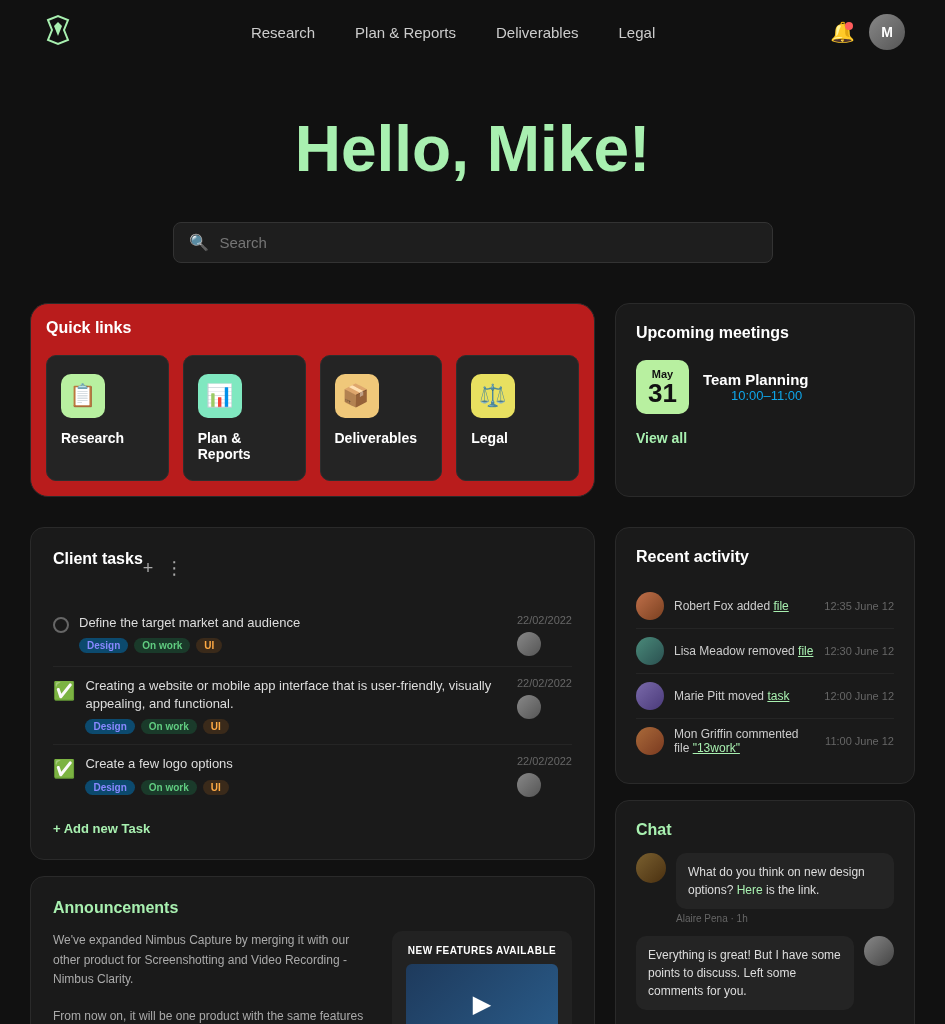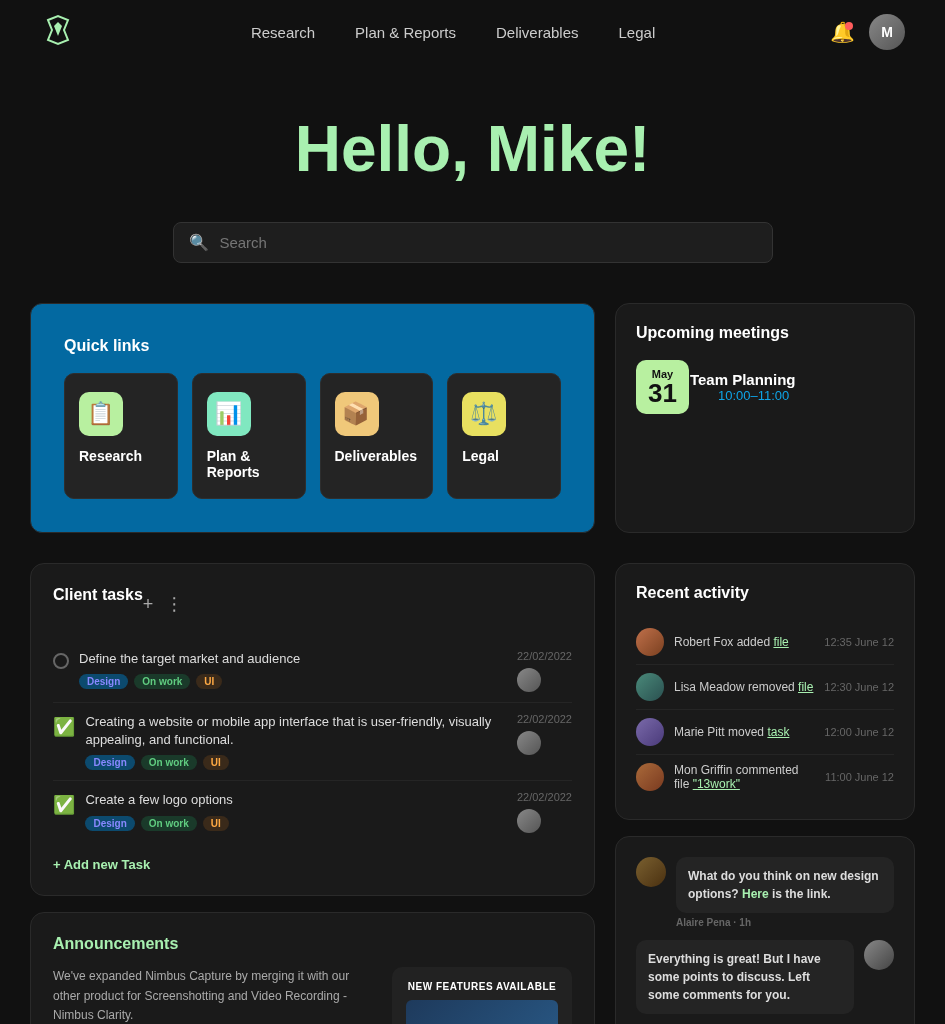--- a/index.html
+++ b/index.html
@@ -118,23 +118,23 @@
     
     .main-content {
       display: grid;
       grid-template-columns: 1fr 300px;
       gap: 20px;
       padding: 0 30px 30px;
     }
 
     
     .quick-links-card {
-      background: #0369a1;
-      border-radius: 12px;
-      padding: 33px;
+      background: #b91c1c;
+      border-radius: 18px;
+      padding: 15px;
       border: 1px solid #2a2a2a;
     }
     .section-title {
       font-size: 16px;
       font-weight: 700;
       margin-bottom: 18px;
       color: #fff;
     }
     .quick-links-grid {
       display: grid;
@@ -174,21 +174,21 @@
     
     .meetings-card {
       background: #1a1a1a;
       border-radius: 14px;
       padding: 20px;
       border: 1px solid #2a2a2a;
     }
     .meeting-item {
       display: flex;
       align-items: center;
-      gap: 1px;
+      gap: 14px;
       margin-top: 14px;
     }
     .meeting-date {
       background: #b8f0a0;
       color: #111;
       border-radius: 10px;
       padding: 8px 12px;
       text-align: center;
       min-width: 52px;
     }
@@ -423,21 +423,21 @@
     .chat-msg.right {
       flex-direction: row-reverse;
     }
     .chat-msg-avatar {
       width: 30px;
       height: 30px;
       border-radius: 50%;
       background: linear-gradient(135deg, #888, #444);
       flex-shrink: 0;
     }
-    .chat-msg-body { flex: 1; font-weight: bold; }
+    .chat-msg-body { flex: 1; }
     .chat-msg-text {
       background: #242424;
       border-radius: 10px;
       padding: 10px 12px;
       font-size: 12px;
       color: #ddd;
       line-height: 1.5;
     }
     .chat-msg-text a { color: #a8f0b0; }
     .chat-msg-meta {
@@ -519,20 +519,21 @@
     <div class="meeting-item">
       <div class="meeting-date">
         <div class="meeting-month">May</div>
         <div class="meeting-day">31</div>
       </div>
       <div class="meeting-info">
         <div class="meeting-name">Team Planning</div>
         <div class="meeting-time">10:00–11:00</div>
       </div>
     </div>
+    <a class="view-all-link">View all</a>
   </div>
 </div>
 
 <div class="bottom-grid">
 
   <div>
 
     <div class="tasks-card">
       <div class="tasks-header">
         <div class="section-title">Client tasks</div>
@@ -636,20 +637,21 @@
         <span class="activity-time">12:00 June 12</span>
       </div>
       <div class="activity-item">
         <div class="activity-avatar" style="background:linear-gradient(135deg,#aa6a3a,#7a3a20);"></div>
         <div class="activity-text">Mon Griffin commented file <a>"13work"</a></div>
         <span class="activity-time">11:00 June 12</span>
       </div>
     </div>
 
     <div class="chat-card">
+      <div class="chat-title">Chat</div>
 
       <div class="chat-msg">
         <div class="chat-msg-avatar" style="background:linear-gradient(135deg,#7a6030,#4a3010);"></div>
         <div class="chat-msg-body">
           <div class="chat-msg-text">What do you think on new design options? <a>Here</a> is the link.</div>
           <div class="chat-msg-meta">Alaire Pena · 1h</div>
         </div>
       </div>
 
       <div class="chat-msg right">

